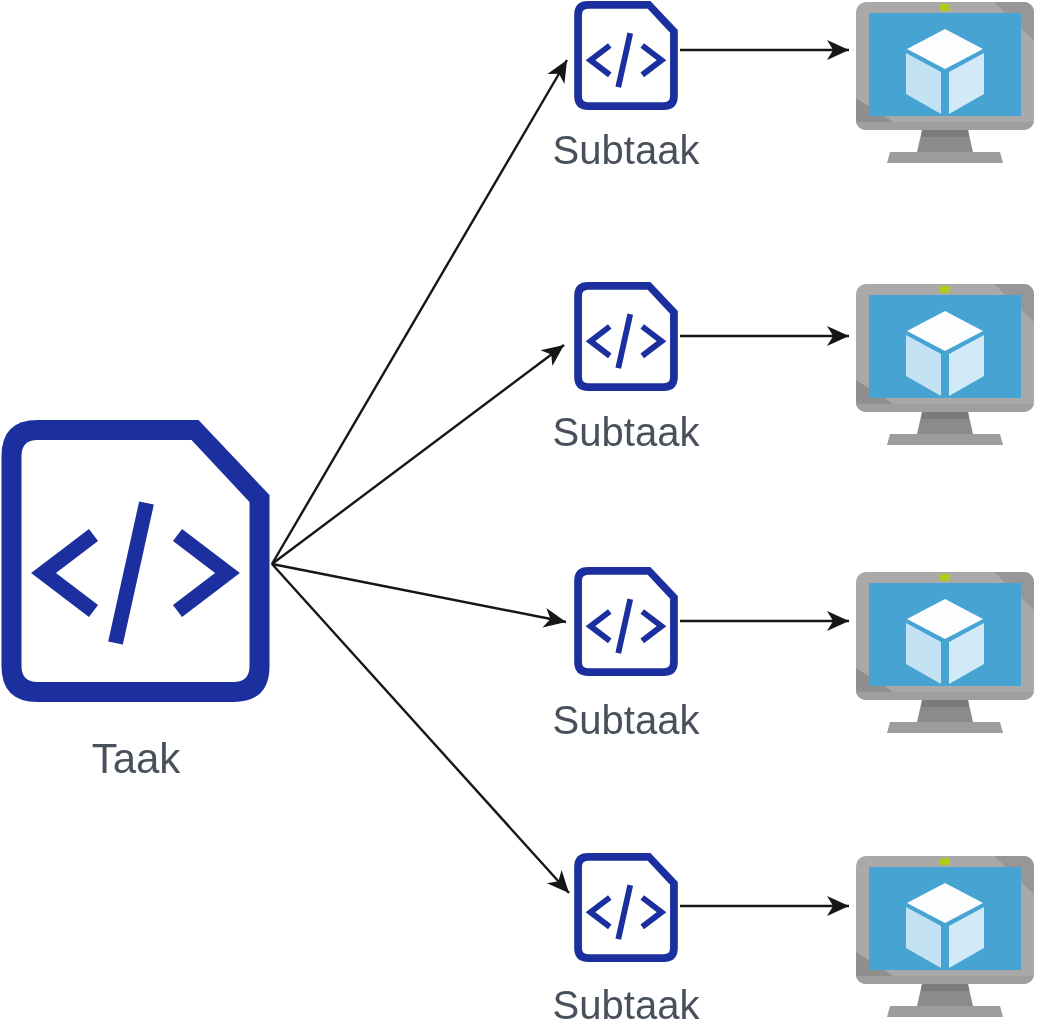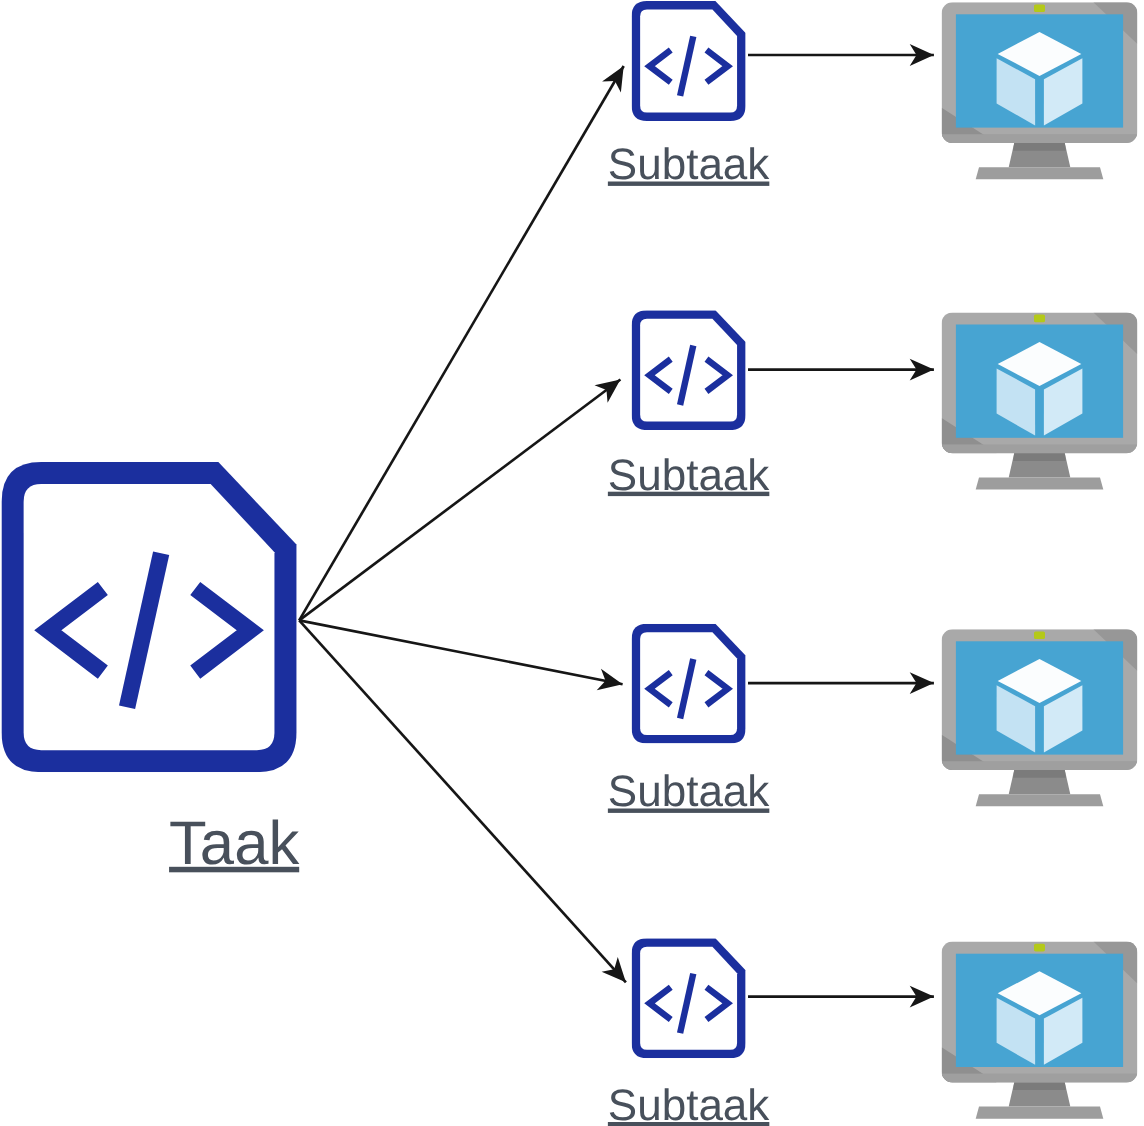--- a/index.html
+++ b/index.html
@@ -9,23 +9,22 @@
     background:#ffffff;
     overflow:hidden;
     font-family:"Liberation Sans", sans-serif;
   }
   .abs{position:absolute;}
   .node-label{
     color:#48505b;
     text-align:center;
     user-select:none;
     line-height:1.05;
-    text-decoration:underline;
   }
-  .task-label{font-size:56px;width:272px;left:0;top:737px;text-align:right;}
+  .task-label{font-size:42px;width:272px;left:0;top:737px;}
   .subtask-label{font-size:40px;width:220px;left:516px;}
   #arrows{position:absolute;left:0;top:0;z-index:1;}
   .icon-wrap{z-index:2;}
   svg{display:block;}
 </style>
 </head>
 <body>
 
 <div id="canvas">
 

